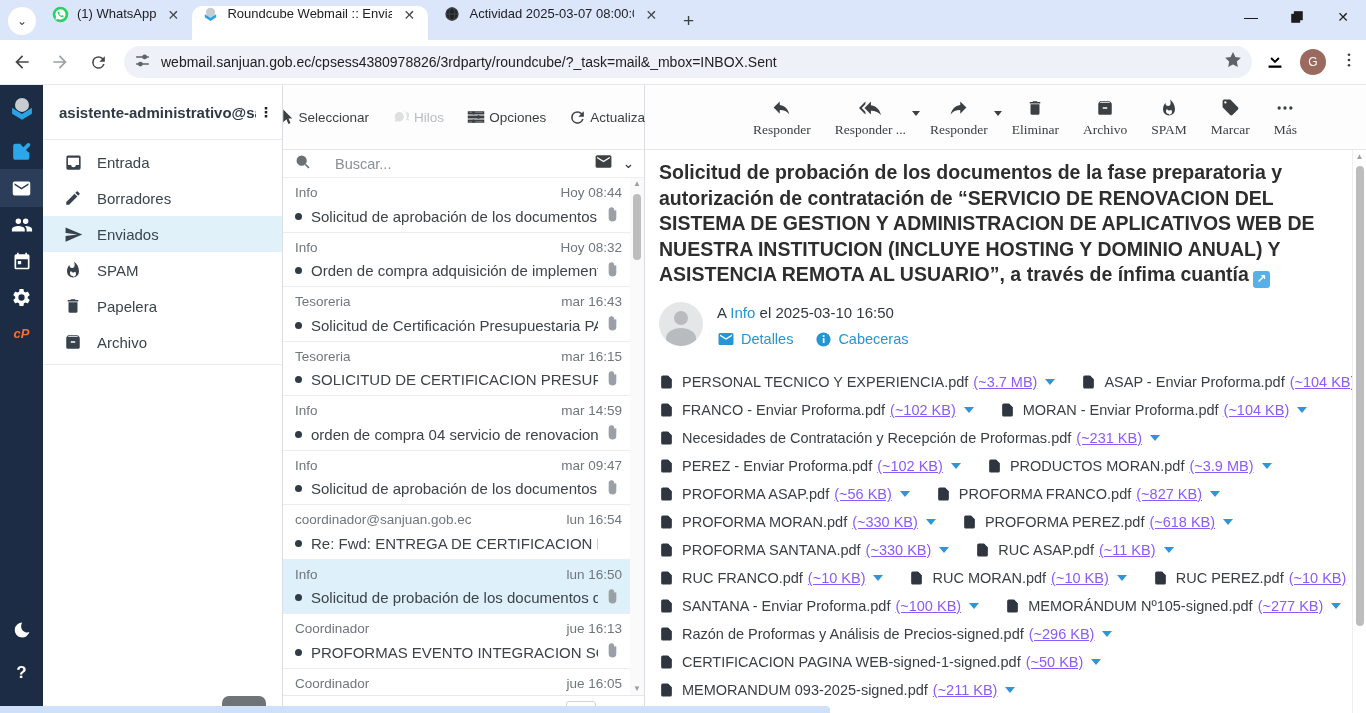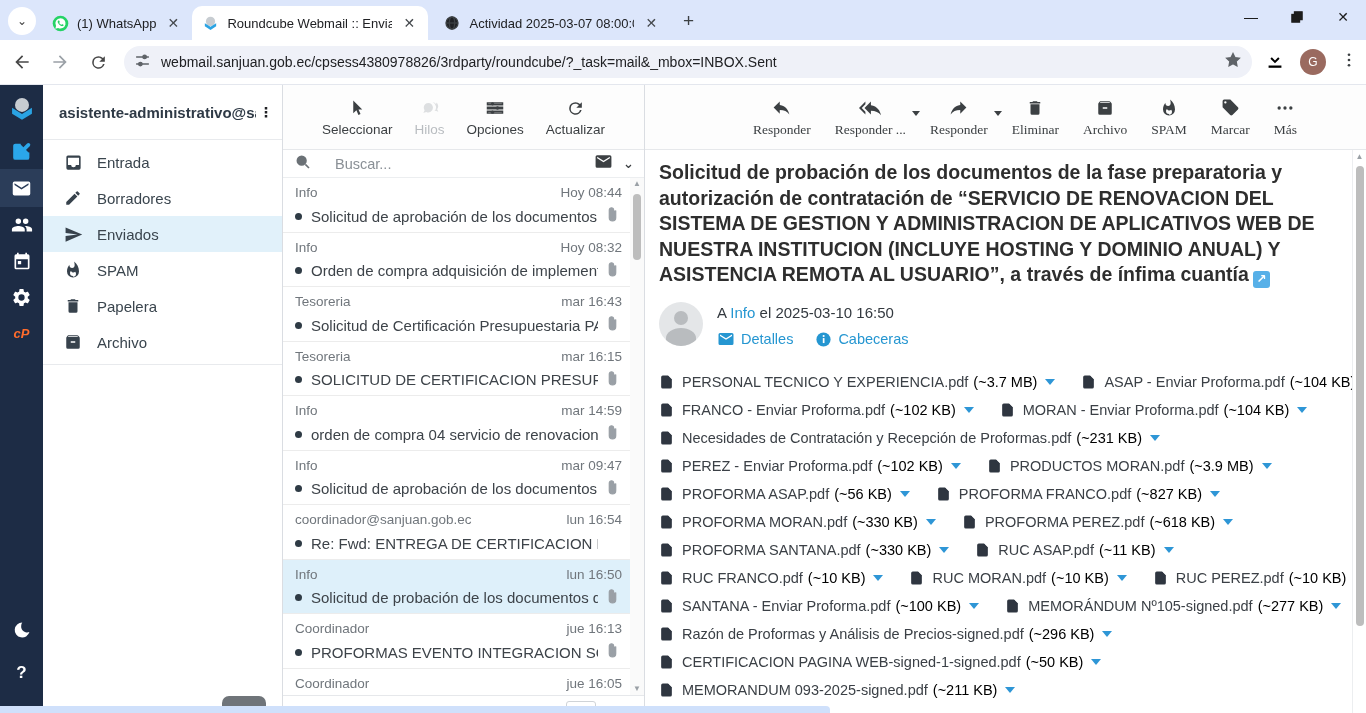--- a/index.html
+++ b/index.html
@@ -3,21 +3,21 @@
 <meta charset="utf-8">
 <style>
   * { margin:0; padding:0; box-sizing:border-box; }
   html,body { width:1366px; height:713px; overflow:hidden; background:#fff;
     font-family:"Liberation Sans","DejaVu Sans",sans-serif; }
   #screen { position:relative; width:1366px; height:713px; overflow:hidden; }
 
   
   #tabstrip { position:absolute; top:0; left:0; width:1366px; height:40px; background:#dce6fb; display:flex; align-items:flex-end; }
   .tabsearch { width:28px; height:28px; margin:0 6px 5px 8px; background:#fff; border-radius:14px; display:flex; align-items:center; justify-content:center; color:#444; font-size:12px; }
-  .tab { height:34px; display:flex; align-items:center; padding:0 10px; font-size:13px; color:#202124; max-width:240px; position:relative; }
+  .tab { height:34px; display:flex; align-items:flex-start; padding:0 10px; font-size:13px; color:#202124; max-width:240px; position:relative; }
   .tab.active { background:#fff; border-radius:10px 10px 0 0; }
   .tab .title { white-space:nowrap; overflow:hidden; max-width:165px; flex:1; }
   .tab .close { margin-left:8px; color:#45494d; font-size:14px; width:18px; height:18px; line-height:18px; text-align:center; border-radius:9px; }
   .favicon { width:17px; height:17px; margin-right:8px; flex:0 0 auto; }
   .newtab { width:28px; height:28px; margin:0 0 5px 4px; display:flex; align-items:center; justify-content:center; font-size:19px; color:#3c4043; }
   #wincontrols { position:absolute; right:0; top:0; height:34px; display:flex; align-items:center; gap:0; }
   .winbtn { width:46px; height:34px; display:flex; align-items:center; justify-content:center; color:#1c1c1c; font-size:14px; }
 
   #navbar { position:absolute; top:40px; left:0; width:1366px; height:45px; background:#fff; border-bottom:1px solid #e4e7ee; display:flex; align-items:center; }
   .navicon { width:32px; height:32px; display:flex; align-items:center; justify-content:center; margin-left:6px; color:#474747; }
@@ -44,21 +44,21 @@
   #acct-name { flex:1; font-size:15px; font-weight:bold; color:#2f3a46; white-space:nowrap; overflow:hidden; }
   #acct-menu { color:#202124; font-size:14px; letter-spacing:0; width:20px; text-align:center; font-weight:bold; }
   .folder { height:36px; display:flex; align-items:center; padding-left:20px; color:#3a454e; font-size:15px; }
   .folder.sel { background:#e1f1fa; }
   .ficon { width:20px; height:20px; margin-right:14px; color:#37424c; display:flex; align-items:center; justify-content:center; }
   #folders { border-bottom:1px solid #e8eaed; padding:4px 0; }
 
   
   #listcol { position:absolute; left:283px; top:0; width:362px; height:628px; background:#fff; border-right:1px solid #dadde2; }
   #listbar { height:65px; display:flex; align-items:center; justify-content:center; gap:22px; border-bottom:1px solid #e6e8eb; background:#fdfdfd; }
-  .lbtn { display:flex; flex-direction:column; align-items:center; gap:3px; color:#3c4043; font-size:13.5px; }
+  .lbtn { display:flex; align-items:center; gap:3px; color:#3c4043; font-size:13.5px; }
   .lbtn .licon { height:22px; display:flex; align-items:center; }
   .lbtn.disabled { color:#b8bcc0; }
   .lbtn.disabled svg { opacity:.45; }
   #searchrow { height:28px; display:flex; align-items:center; padding:0 10px 0 12px; border-bottom:1px solid #eceef0; }
   #searchrow input { border:0; outline:0; background:transparent; font-size:14.5px; color:#555; flex:1; margin-left:24px; font-family:inherit; }
   #searchrow input::placeholder { color:#8a9096; }
   #msgs { position:absolute; top:93px; left:0; right:14px; bottom:18px; overflow:hidden; }
   .msg { height:54.5px; padding:7px 8px 0 12px; border-bottom:1px solid #ececec; position:relative; }
   .msg.sel { background:#def0fa; }
   .m1 { display:flex; font-size:13.5px; color:#70767c; }
@@ -91,21 +91,21 @@
   #avatar-circ .shoulders { position:absolute; top:26px; left:7px; width:30px; height:20px; border-radius:50% 50% 0 0; background:#b9bcbf; }
   #fromlines { margin-left:14px; padding-top:2px; }
   #toline { font-size:15px; color:#33393f; }
   #toline a { color:#2596d1; text-decoration:none; }
   #metalinks { display:flex; gap:22px; margin-top:9px; font-size:14.5px; color:#2596d1; align-items:center; }
   .metalink { display:flex; align-items:center; gap:6px; }
   #atts { margin-top:20px; }
   .attrow { display:flex; align-items:center; height:28px; gap:26px; }
   .att { display:flex; align-items:center; font-size:14.5px; color:#3b4046; white-space:nowrap;text-align:center; }
   .aicon { width:15px; height:18px; margin-right:8px; color:#2f3640; display:flex; }
-  .asize { color:#000000; margin-left:5px; }
+  .asize { color:#8b5cf6; margin-left:5px;text-decoration:underline; }
   .acaret { width:0; height:0; border-left:5px solid transparent; border-right:5px solid transparent; border-top:6px solid #2e96d6; margin-left:8px; }
 
   
   #readscroll { position:absolute; top:65px; right:0; width:14px; bottom:0; background:#fff; border-left:1px solid #eceef0; }
   #readscroll .arr { position:absolute; top:2px; left:0; width:13px; text-align:center; color:#9aa0a6; font-size:8px; }
   #readthumb { position:absolute; left:2.5px; top:16px; width:8px; height:460px; background:#bdbdbd; border-radius:4px; }
 
   
   #statusbar { position:absolute; left:0; bottom:0; width:830px; height:7px; background:#cfe0fb; border-top-right-radius:4px; }
   #greyblob { position:absolute; left:222px; bottom:5px; width:44px; height:12px; background:#6f7479; border-radius:7px 7px 0 0; }

